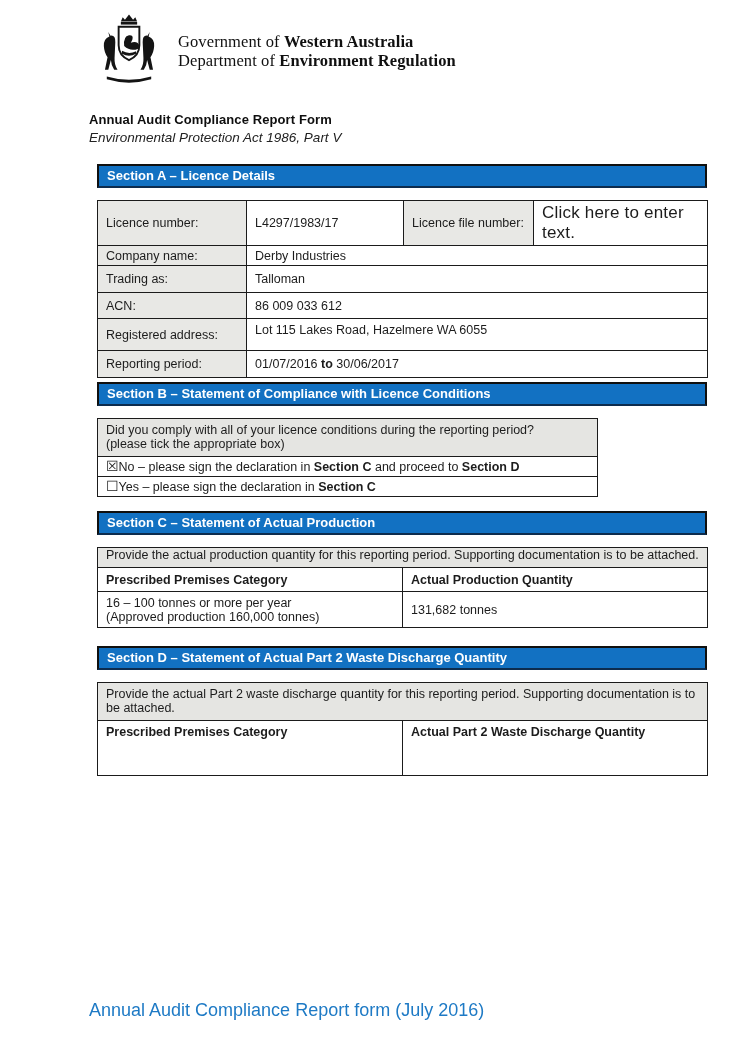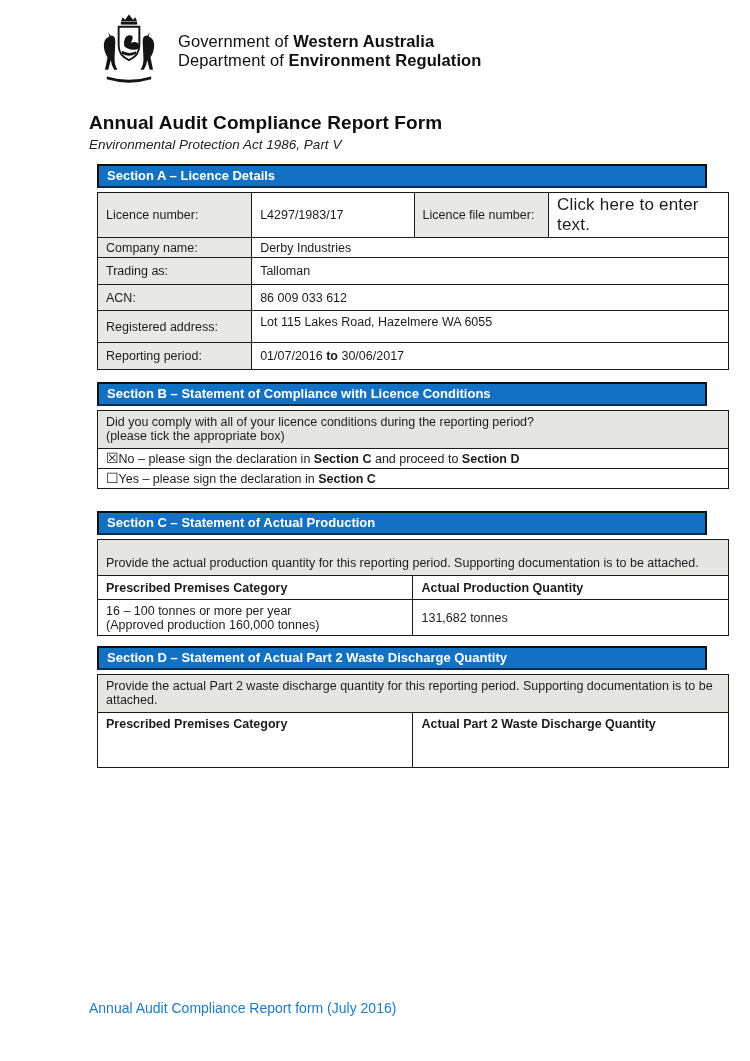--- a/index.html
+++ b/index.html
@@ -2,48 +2,48 @@
 <html><head>
 <meta charset="utf-8">
 <style>
   html,body { margin:0; padding:0; background:#ffffff; }
   .page {
     position:relative; width:750px; height:1061px; background:#ffffff;
     font-family:"Liberation Sans", sans-serif; color:#1c1c1c; overflow:hidden;
     outline:1px solid #e3e3e3;
   }
   
-  .brand { position:absolute; top:12px; left:92px; display:flex; align-items:flex-start; }
+  .brand { position:absolute; top:12px; left:92px; display:flex; align-items:flex-start;font-family:Liberation Serif, serif; }
   .logo { width:74px; height:74px; }
   .brand-text { margin-left:12px; padding-top:20px; font-size:16.5px; line-height:19px; color:#101010; letter-spacing:0.1px; }
   .brand-text b { font-weight:bold; }
   
   .title-block { position:absolute; top:112px; left:89px; }
-  .doc-title { font-size:19px; font-weight:bold; color:#0e0e0e; letter-spacing:0.1px; }
+  .doc-title { font-size:13px; font-weight:bold; color:#0e0e0e; letter-spacing:0.1px; }
   .doc-subtitle { font-style:italic; font-size:13.5px; margin-top:3px; color:#222; }
   
   .section { position:absolute; left:97px; width:610px; }
   .sec-a { top:164px; } .sec-b { top:382px; } .sec-c { top:511px; } .sec-d { top:646px; }
   .section-bar {
     box-sizing:border-box; width:610px; background:#1271c2;
     border:2px solid #10100f; border-bottom-color:#0d2c4e;
     color:#ffffff; font-weight:bold; font-size:13px; padding:2px 8px 3px 8px;
-    margin-bottom:4px;
+    margin-bottom:12px;
   }
-  table.grid { width:632px; border-collapse:collapse; table-layout:fixed; font-size:12.5px; }
+  table.grid { width:501px; border-collapse:collapse; table-layout:fixed; font-size:12.5px; }
   table.grid td { border:1.5px solid #1b1b1b; padding:2px 8px; vertical-align:middle; color:#1c1c1c; }
   .label-cell { background:#e8e8e5; }
   .instr-cell { background:#e5e5e2; }
   .placeholder { color:#8f8f8f; font-size:17px; letter-spacing:0.2px; }
   .top-align { vertical-align:top !important; padding-top:4px !important; }
   .bold-cell { font-weight:bold; }
   .cb { font-size:14px; line-height:1; }
   .opt-row td { padding-top:4px; padding-bottom:4px; }
   
-  .footer { position:absolute; left:89px; top:1000px; font-size:14px; color:#1e7ac5; }
+  .footer { position:absolute; left:89px; top:1000px; font-size:18px; color:#1e7ac5; }
 </style>
 </head>
 <body>
 
 <div class="page">
 
   <div class="brand">
     <svg class="logo" viewBox="0 0 100 100" aria-hidden="true">
       <g fill="#141414">
 
@@ -143,21 +143,21 @@
 
   <div class="section sec-c">
     <div class="section-bar">Section C – Statement of Actual Production</div>
     <table class="grid">
       <colgroup>
           <col style="width:305px">
           <col style="width:305px">
         </colgroup>
       <tbody>
           <tr>
-        <td colspan="2" class="instr-cell" style="padding-top:16px;padding-bottom:5px">Provide the actual production quantity for this reporting period. Supporting documentation is to be attached.</td>
+        <td colspan="2" class="instr-cell" style="padding-top:0;padding-bottom:5px">Provide the actual production quantity for this reporting period. Supporting documentation is to be attached.</td>
       </tr>
       <tr style="height:24px">
         <td class="bold-cell">Prescribed Premises Category</td>
         <td class="bold-cell">Actual Production Quantity</td>
       </tr>
       <tr style="height:36px">
         <td class="top-align">
           <div>16 – 100 tonnes or more per year</div>
           <div>(Approved production 160,000 tonnes)</div>
         </td>

